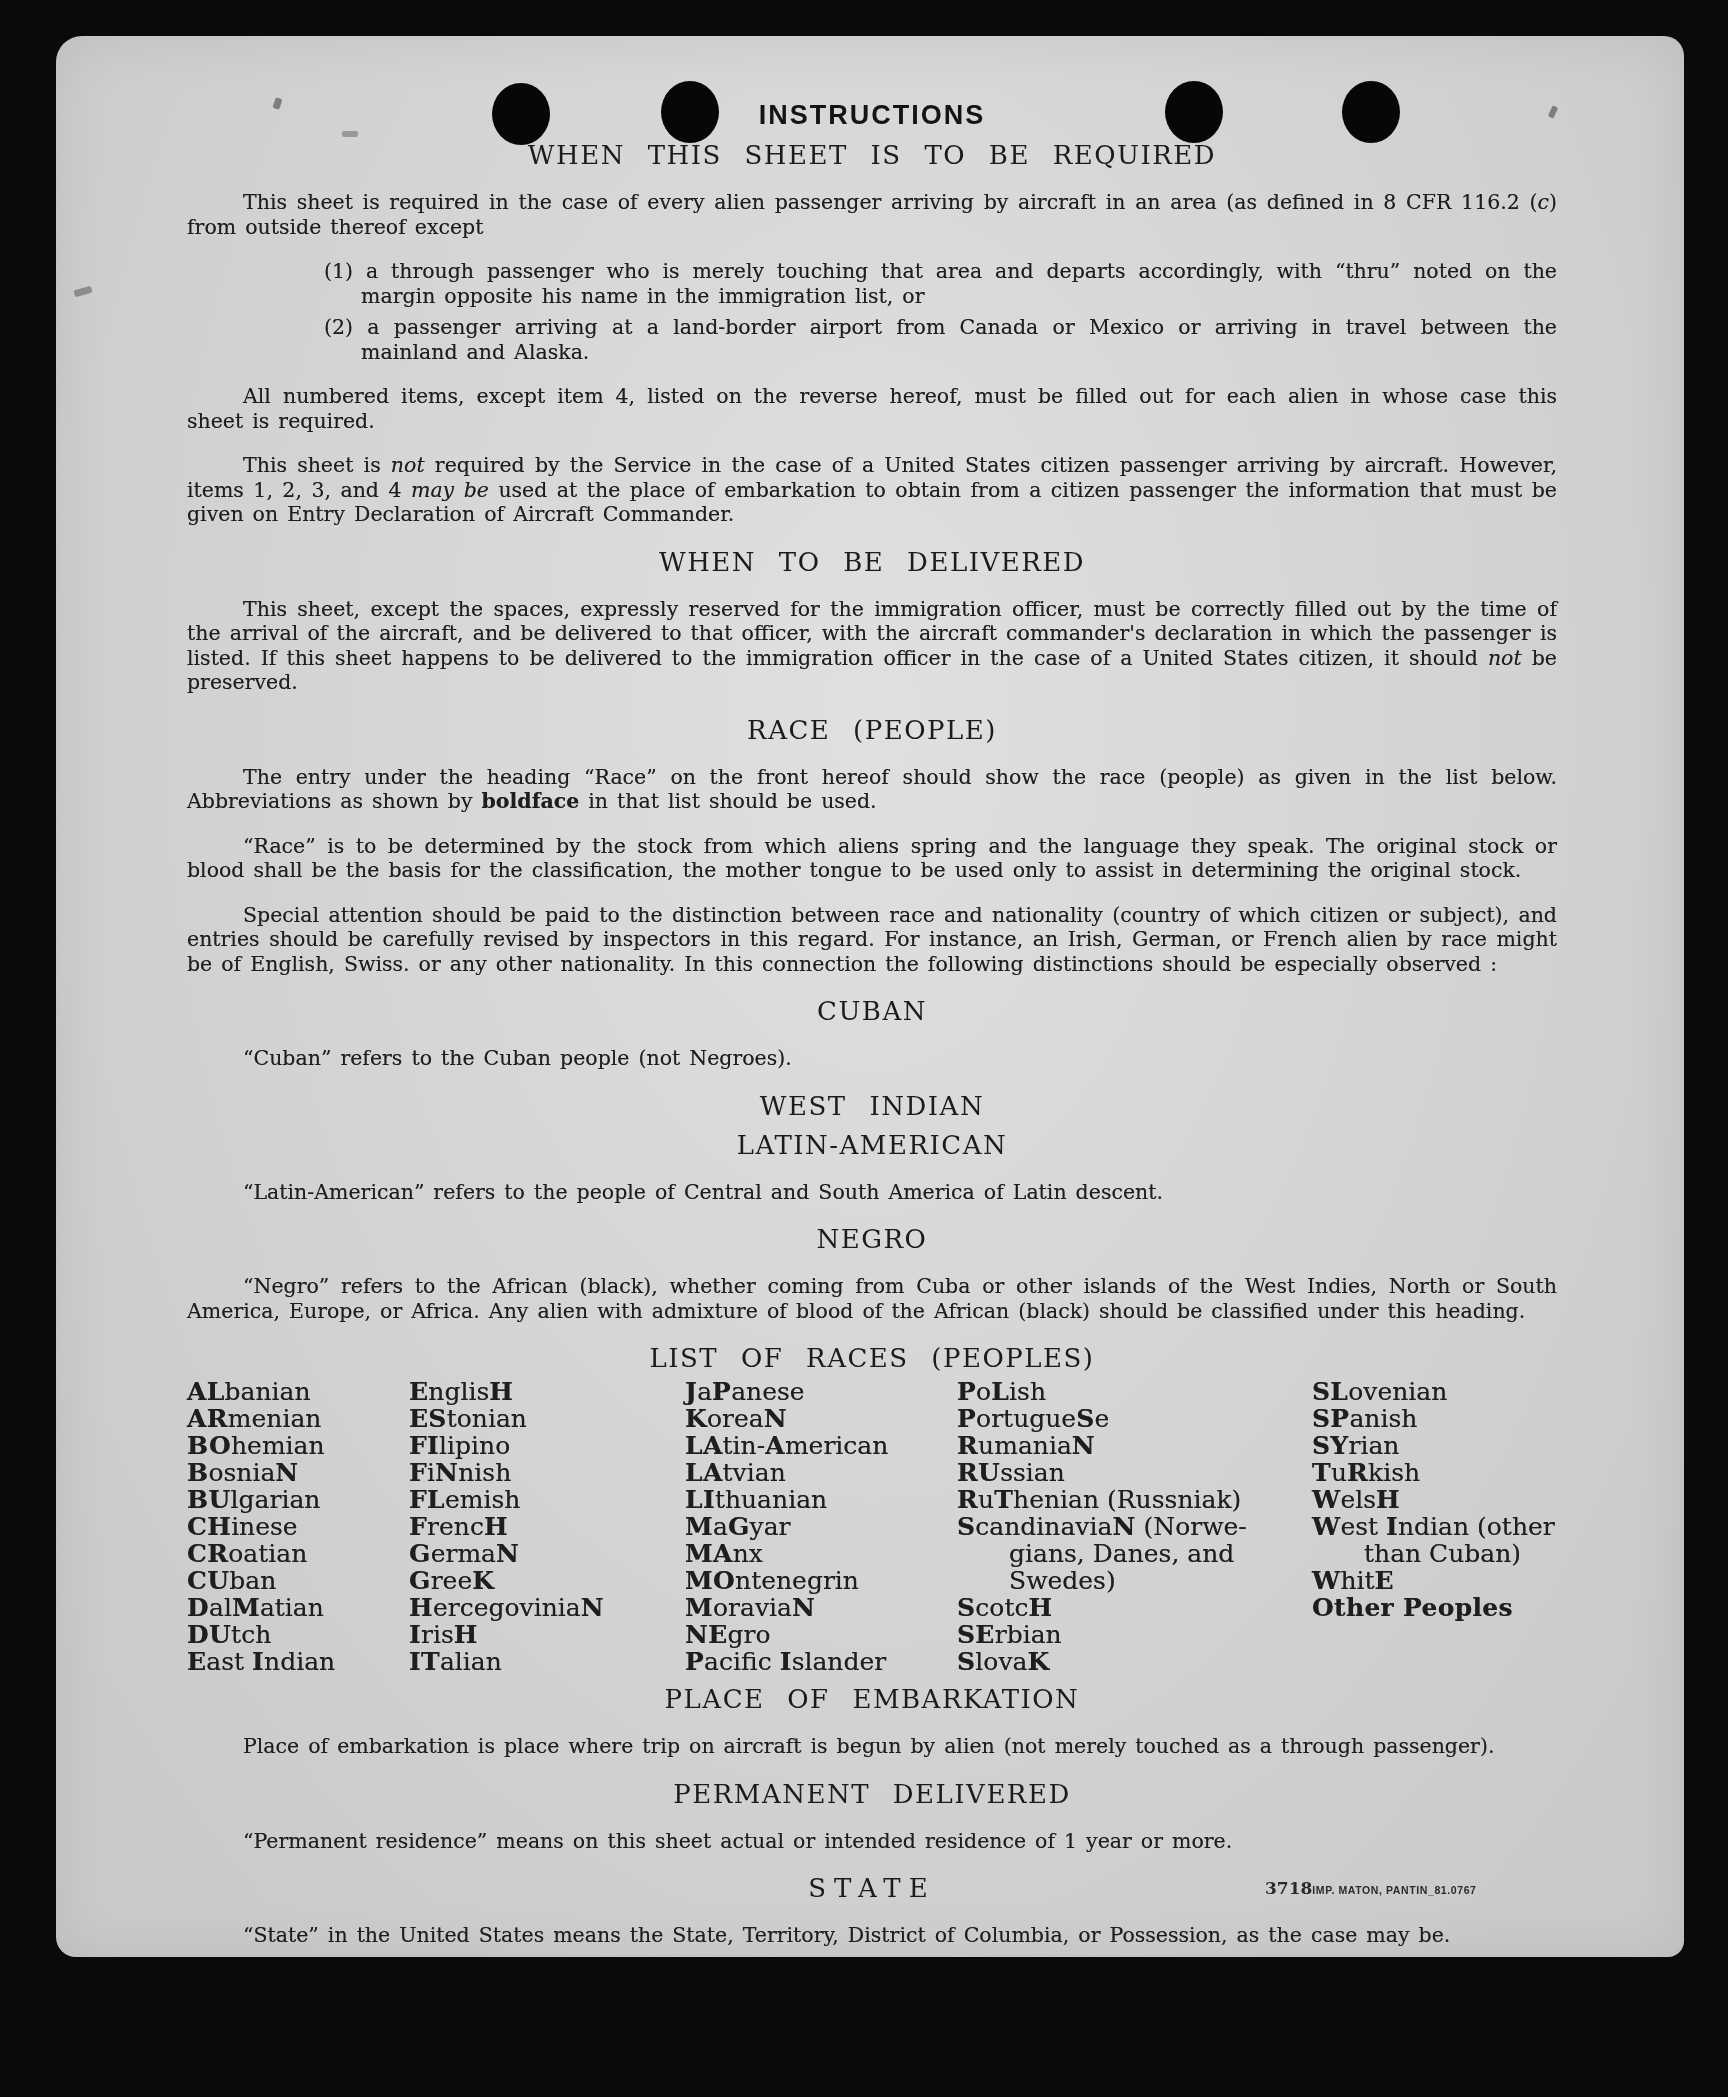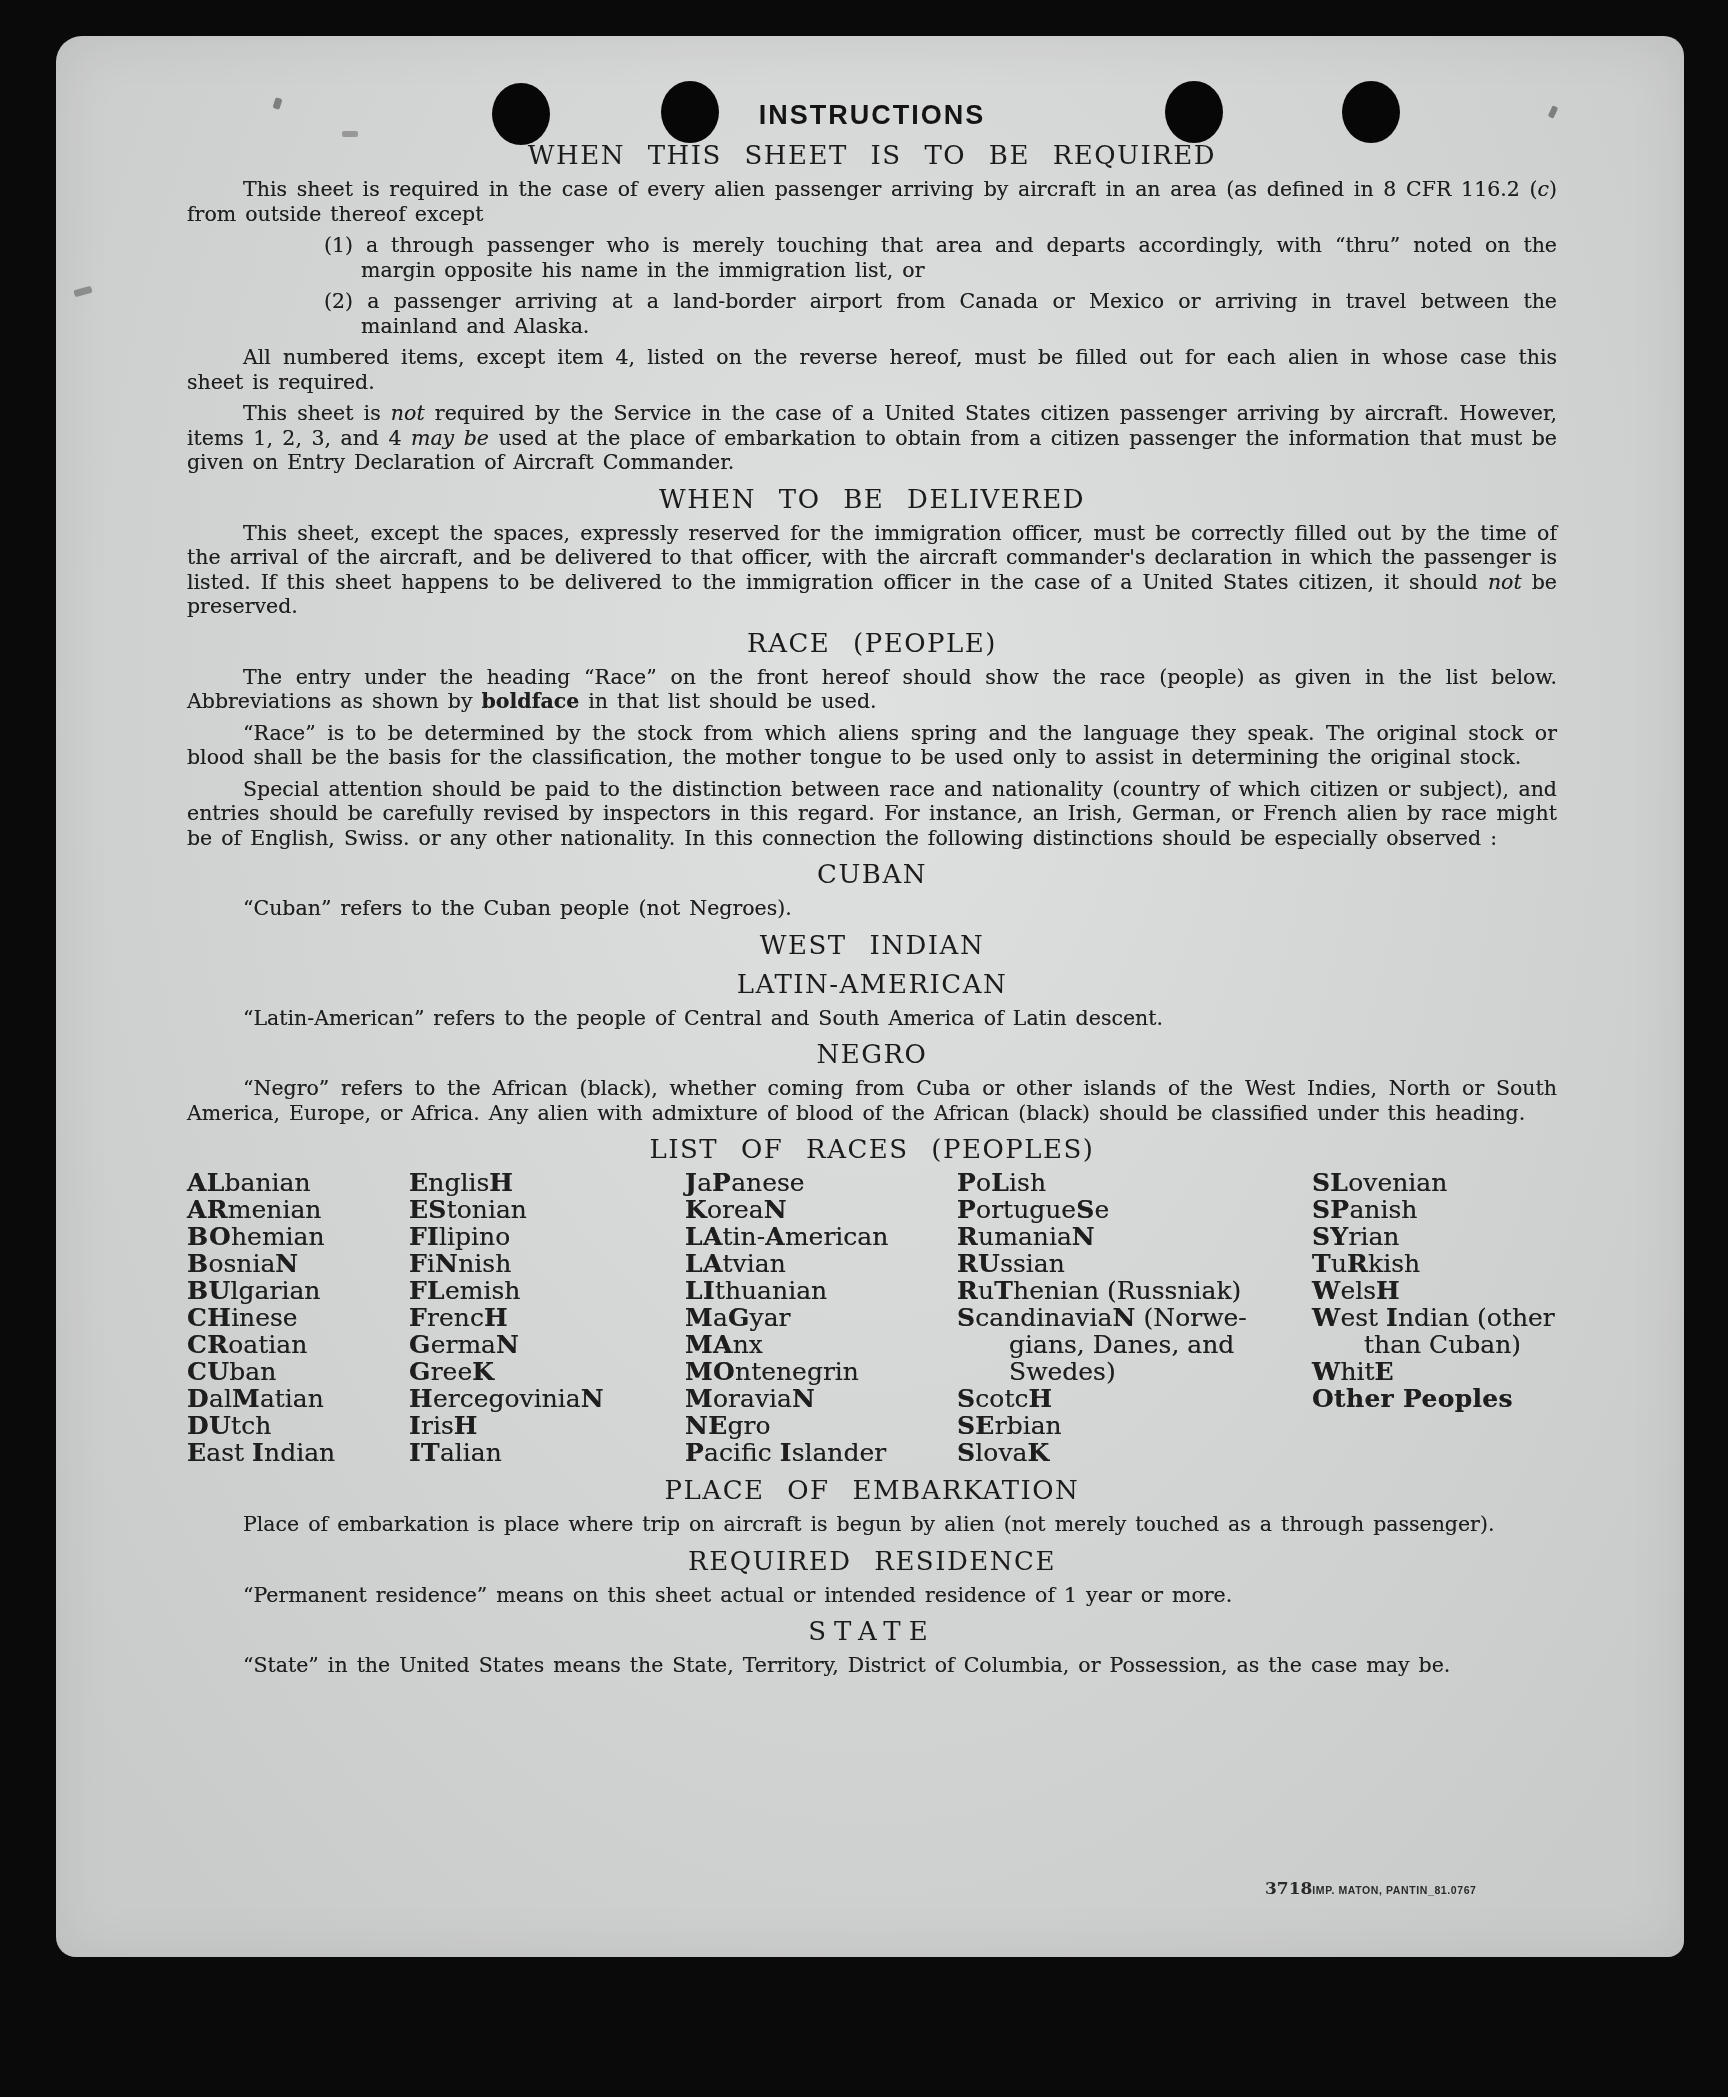--- a/index.html
+++ b/index.html
@@ -44,21 +44,21 @@
     text-align:center;
     font-size:26px;
     font-weight:400;
     letter-spacing:1.5px;
     word-spacing:13px;
     margin:9px 0 5px;
     color:#1b1b1b;
   }
   .h.spread{letter-spacing:8px;word-spacing:6px;}
   .content p{
-    margin:7px 0;
+    margin:20px 0;
     font-size:20.5px;
     line-height:24.5px;
     text-align:justify;
     word-spacing:2.5px;
     text-shadow:0 0 0.5px rgba(30,30,30,0.55);
   }
   p.ind{text-indent:56px;}
   .items p{
     padding-left:174px;
     text-indent:-37px;
@@ -203,21 +203,21 @@
           <div class="race-entry"><b>W</b>est <b>I</b>ndian (other
 than Cuban)</div>
           <div class="race-entry"><b>W</b>hit<b>E</b></div>
           <div class="race-entry"><b>Other Peoples</b></div>
         </div>
       </div>
 
     <div class="h">PLACE OF EMBARKATION</div>
     <p class="ind">Place of embarkation is place where trip on aircraft is begun by alien (not merely touched as a through passenger).</p>
 
-    <div class="h">REQUIRED RESIDENCE</div>
+    <div class="h">PERMANENT DELIVERED</div>
     <p class="ind">“Permanent residence” means on this sheet actual or intended residence of 1 year or more.</p>
 
     <div class="h spread">STATE</div>
     <p class="ind">“State” in the United States means the State, Territory, District of Columbia, or Possession, as the case may be.</p>
 
   </div>
 
   <div class="footer">
     <span class="num">3718</span><span class="imprint">IMP. MATON, PANTIN_81.0767</span>
   </div>

